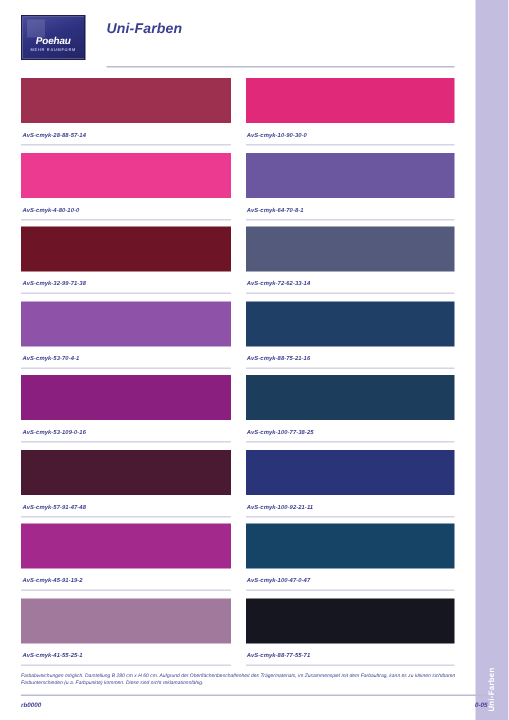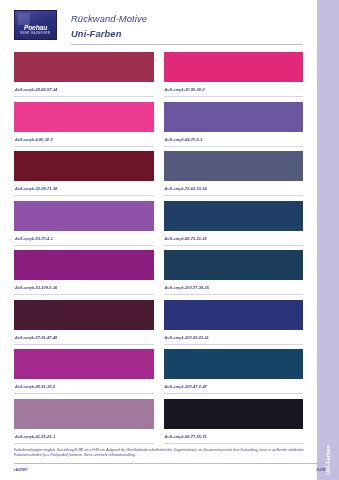--- a/index.html
+++ b/index.html
@@ -202,21 +202,20 @@
 
   <div id="content">
 
     <div id="header">
       <div id="logo">
         <div class="logo-hi"></div>
         <div id="logo-word">Poehau</div>
         <div id="logo-sub">MEHR RAUMFORM</div>
       </div>
       <div id="title-block">
-        <div id="title-main">Rückwand-Motive</div>
         <div id="title-sub">Uni-Farben</div>
       </div>
     </div>
     <div id="header-rule"></div>
 
     <div id="grid">
         <div class="cell">
           <div class="swatch" style="background: rgb(157, 47, 79);"></div>
           <div class="swatch-label">AvS-cmyk-28-88-57-14</div>
           <div class="cell-rule"></div>

